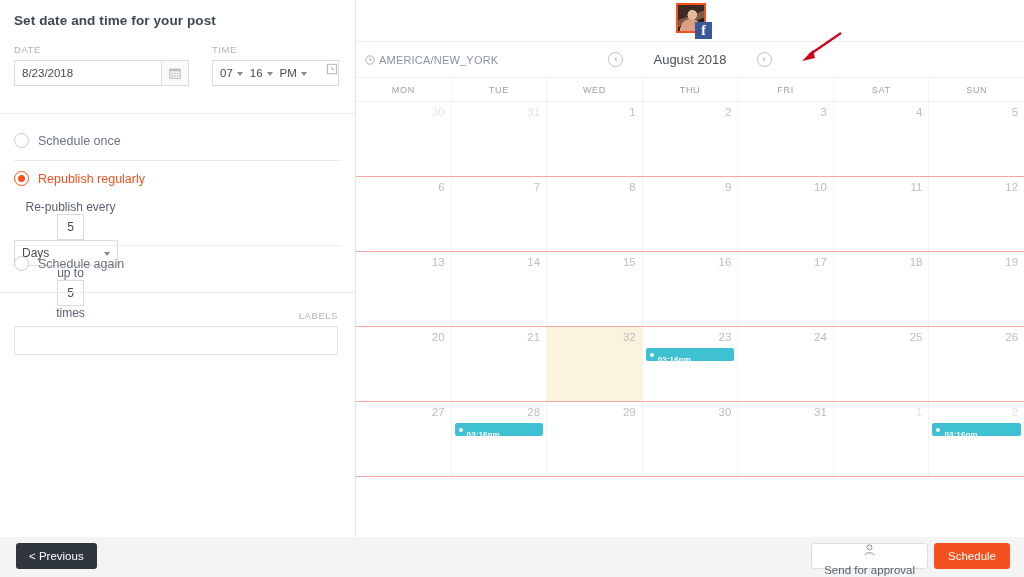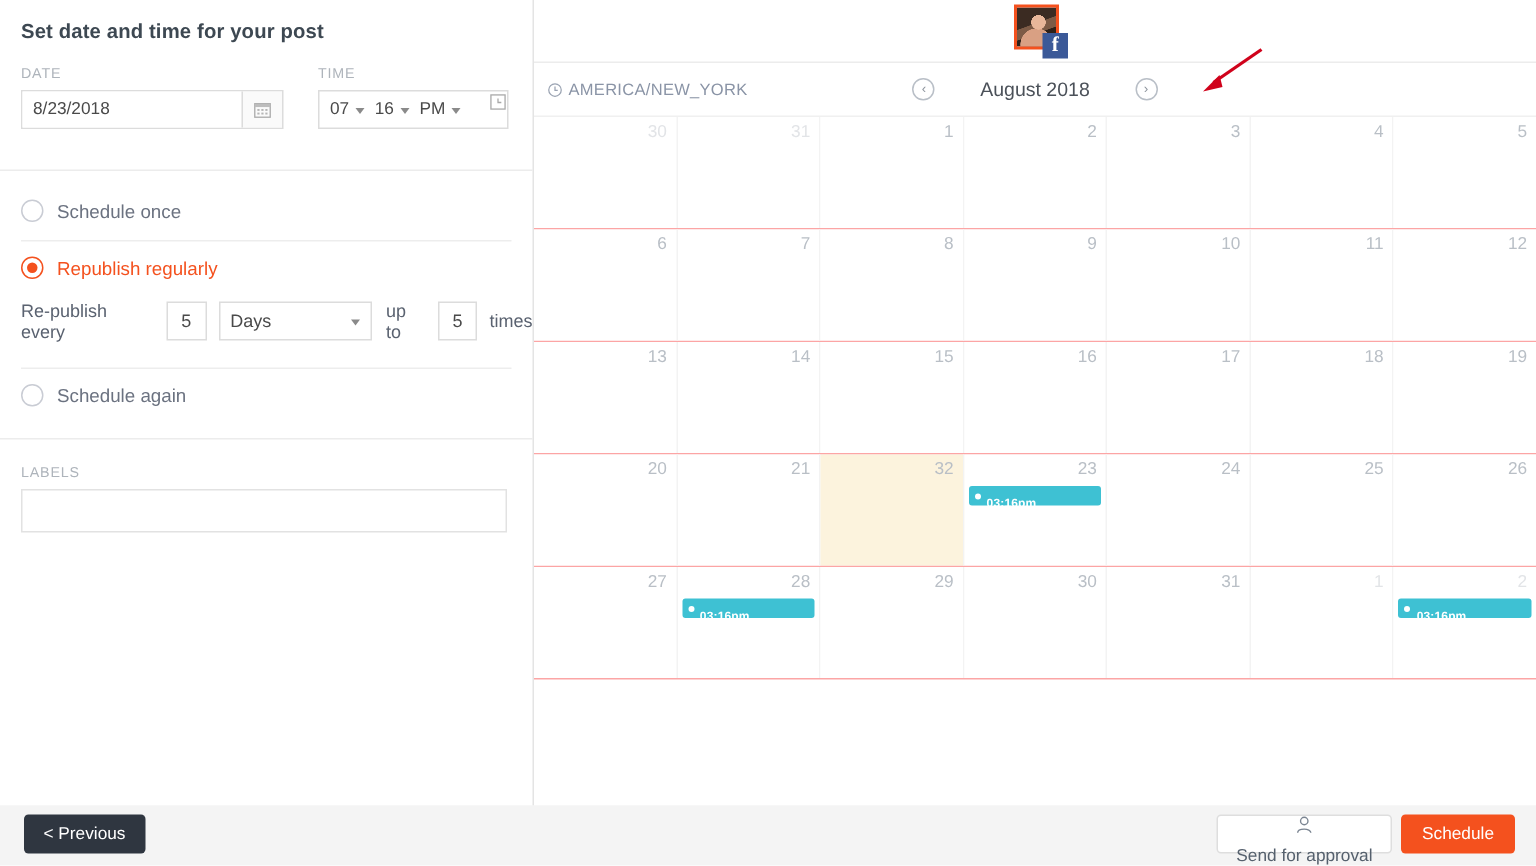--- a/index.html
+++ b/index.html
@@ -183,20 +183,21 @@
     font-size: 12px;
     color: #4a4a4a;
     justify-content: space-between;
     margin-right: 9px;
     cursor: pointer;
   }
   .labels-block {
     position: absolute;
     left: 14px; top: 310px;
     width: 324px;
+    text-align: right;
   }
   .labels-input {
     width: 324px; height: 29px;
     border: 1px solid #e2e2e2;
     background: #fff;
     margin-top: 5px;
   }
 
   
   .cal {
@@ -466,21 +467,21 @@
       <span class="radio-label">Schedule once</span>
     </div>
 
     <div class="hr-inset" style="top:160px;"></div>
 
     <div class="radio-row checked" style="top:171px;">
       <span class="radio checked"></span>
       <span class="radio-label">Republish regularly</span>
     </div>
 
-    <div class="repub-row" style="top:200px;">
+    <div class="repub-row" style="top:200px;flex-direction:column;">
       <span>Re-publish every</span>
       <span class="mini-input">5</span>
       <span class="sel-box">
         <span>Days</span>
         <i class="caret" style="margin:1px 0 0 0;"></i>
       </span>
       <span>up to</span>
       <span class="mini-input">5</span>
       <span>times</span>
     </div>
@@ -521,20 +522,29 @@
         <span>AMERICA/NEW_YORK</span>
       </div>
 
       <div class="month-nav">
         <span class="nav-btn">‹</span>
         <span class="month-title">August 2018</span>
         <span class="nav-btn">›</span>
       </div>
     </div>
 
+    <div class="dow-row">
+      <div class="dow">MON</div>
+      <div class="dow">TUE</div>
+      <div class="dow">WED</div>
+      <div class="dow">THU</div>
+      <div class="dow">FRI</div>
+      <div class="dow">SAT</div>
+      <div class="dow">SUN</div>
+    </div>
 
     <div class="weeks" id="weeks">
         <div class="week">
           <div class="daycell">
             <div class="daynum out">30</div>
           </div>
           <div class="daycell">
             <div class="daynum out">31</div>
           </div>
           <div class="daycell">

